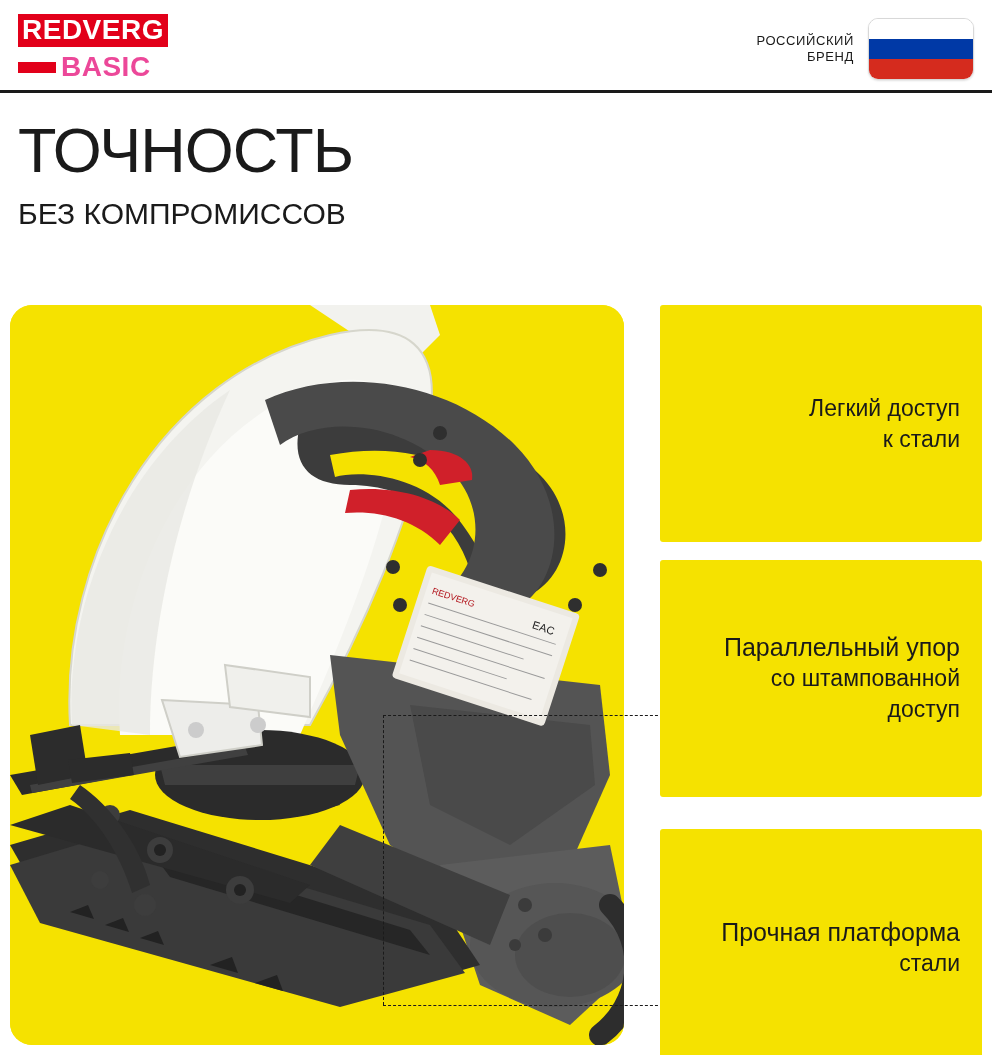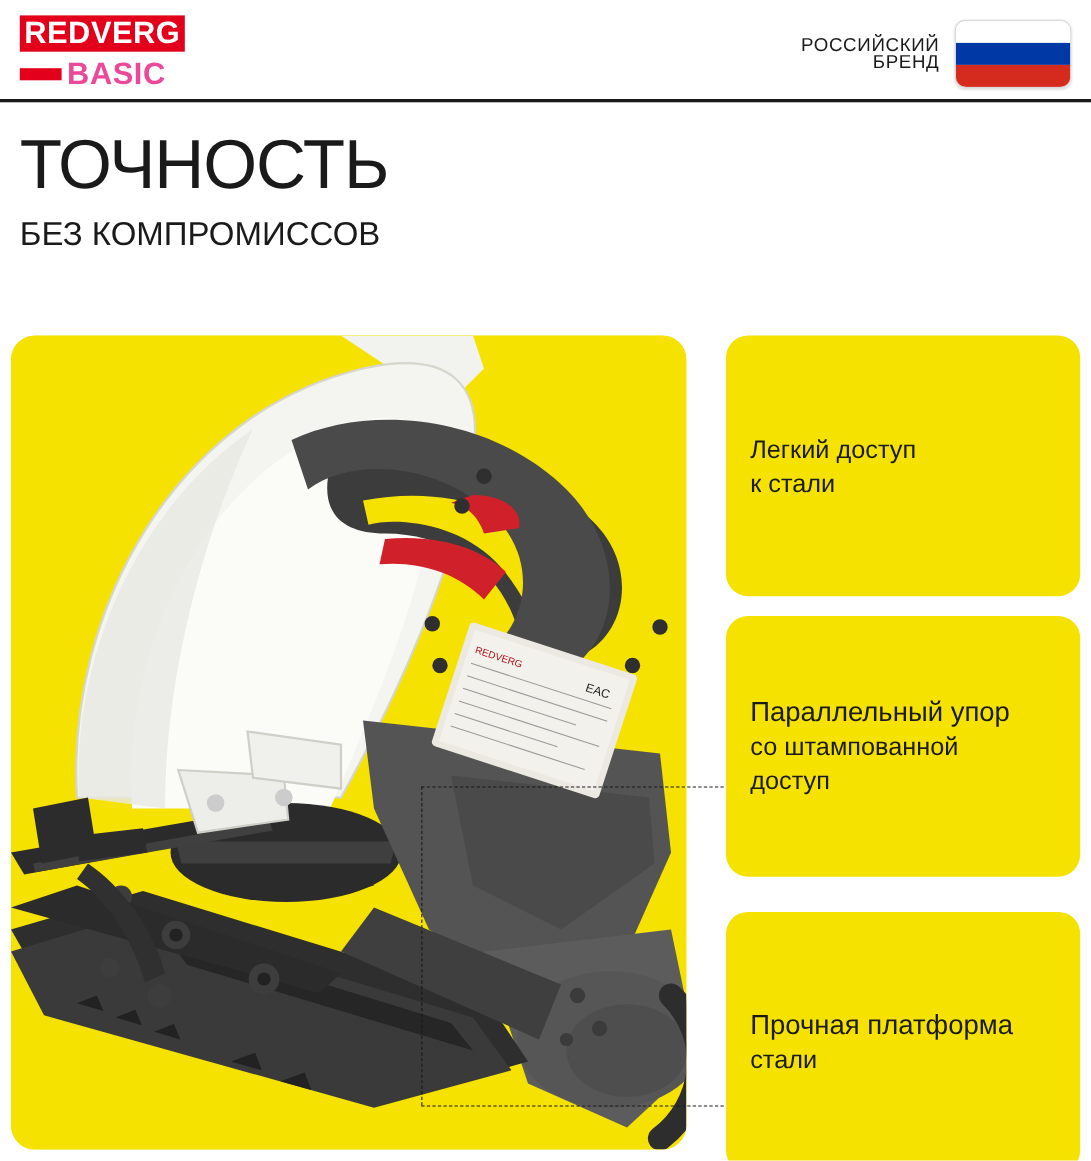--- a/index.html
+++ b/index.html
@@ -63,21 +63,21 @@
 
   .brand-mark {
     position: absolute;
     right: 18px;
     top: 18px;
     display: flex;
     align-items: center;
   }
   .brand-text {
     text-align: right;
-    font-size: 17px;
+    font-size: 13px;
     line-height: 16px;
     letter-spacing: 0.6px;
     color: #1a1a1a;
     margin-right: 14px;
   }
   .flag {
     width: 104px;
     height: 60px;
     border-radius: 10px;
     overflow: hidden;
@@ -133,27 +133,27 @@
 
   
   .cards {
     position: absolute;
     left: 660px;
     top: 0;
     width: 322px;
   }
   .card {
     background: #f5e200;
-    border-radius: 20px;
+    border-radius: 3px;
     box-sizing: border-box;
     padding: 18px 22px;
     display: flex;
     flex-direction: column;
     justify-content: center;
-    align-items: flex-start;
+    align-items: flex-end;
     text-align: center;
     color: #1a1a1a;
   }
   .card-1 { height: 237px; margin-bottom: 18px; }
   .card-2 { height: 237px; margin-bottom: 18px; }
   .card-3 { height: 237px; margin-top: 32px; }
 
   .card-line {
     font-size: 23px;
     line-height: 31px;

